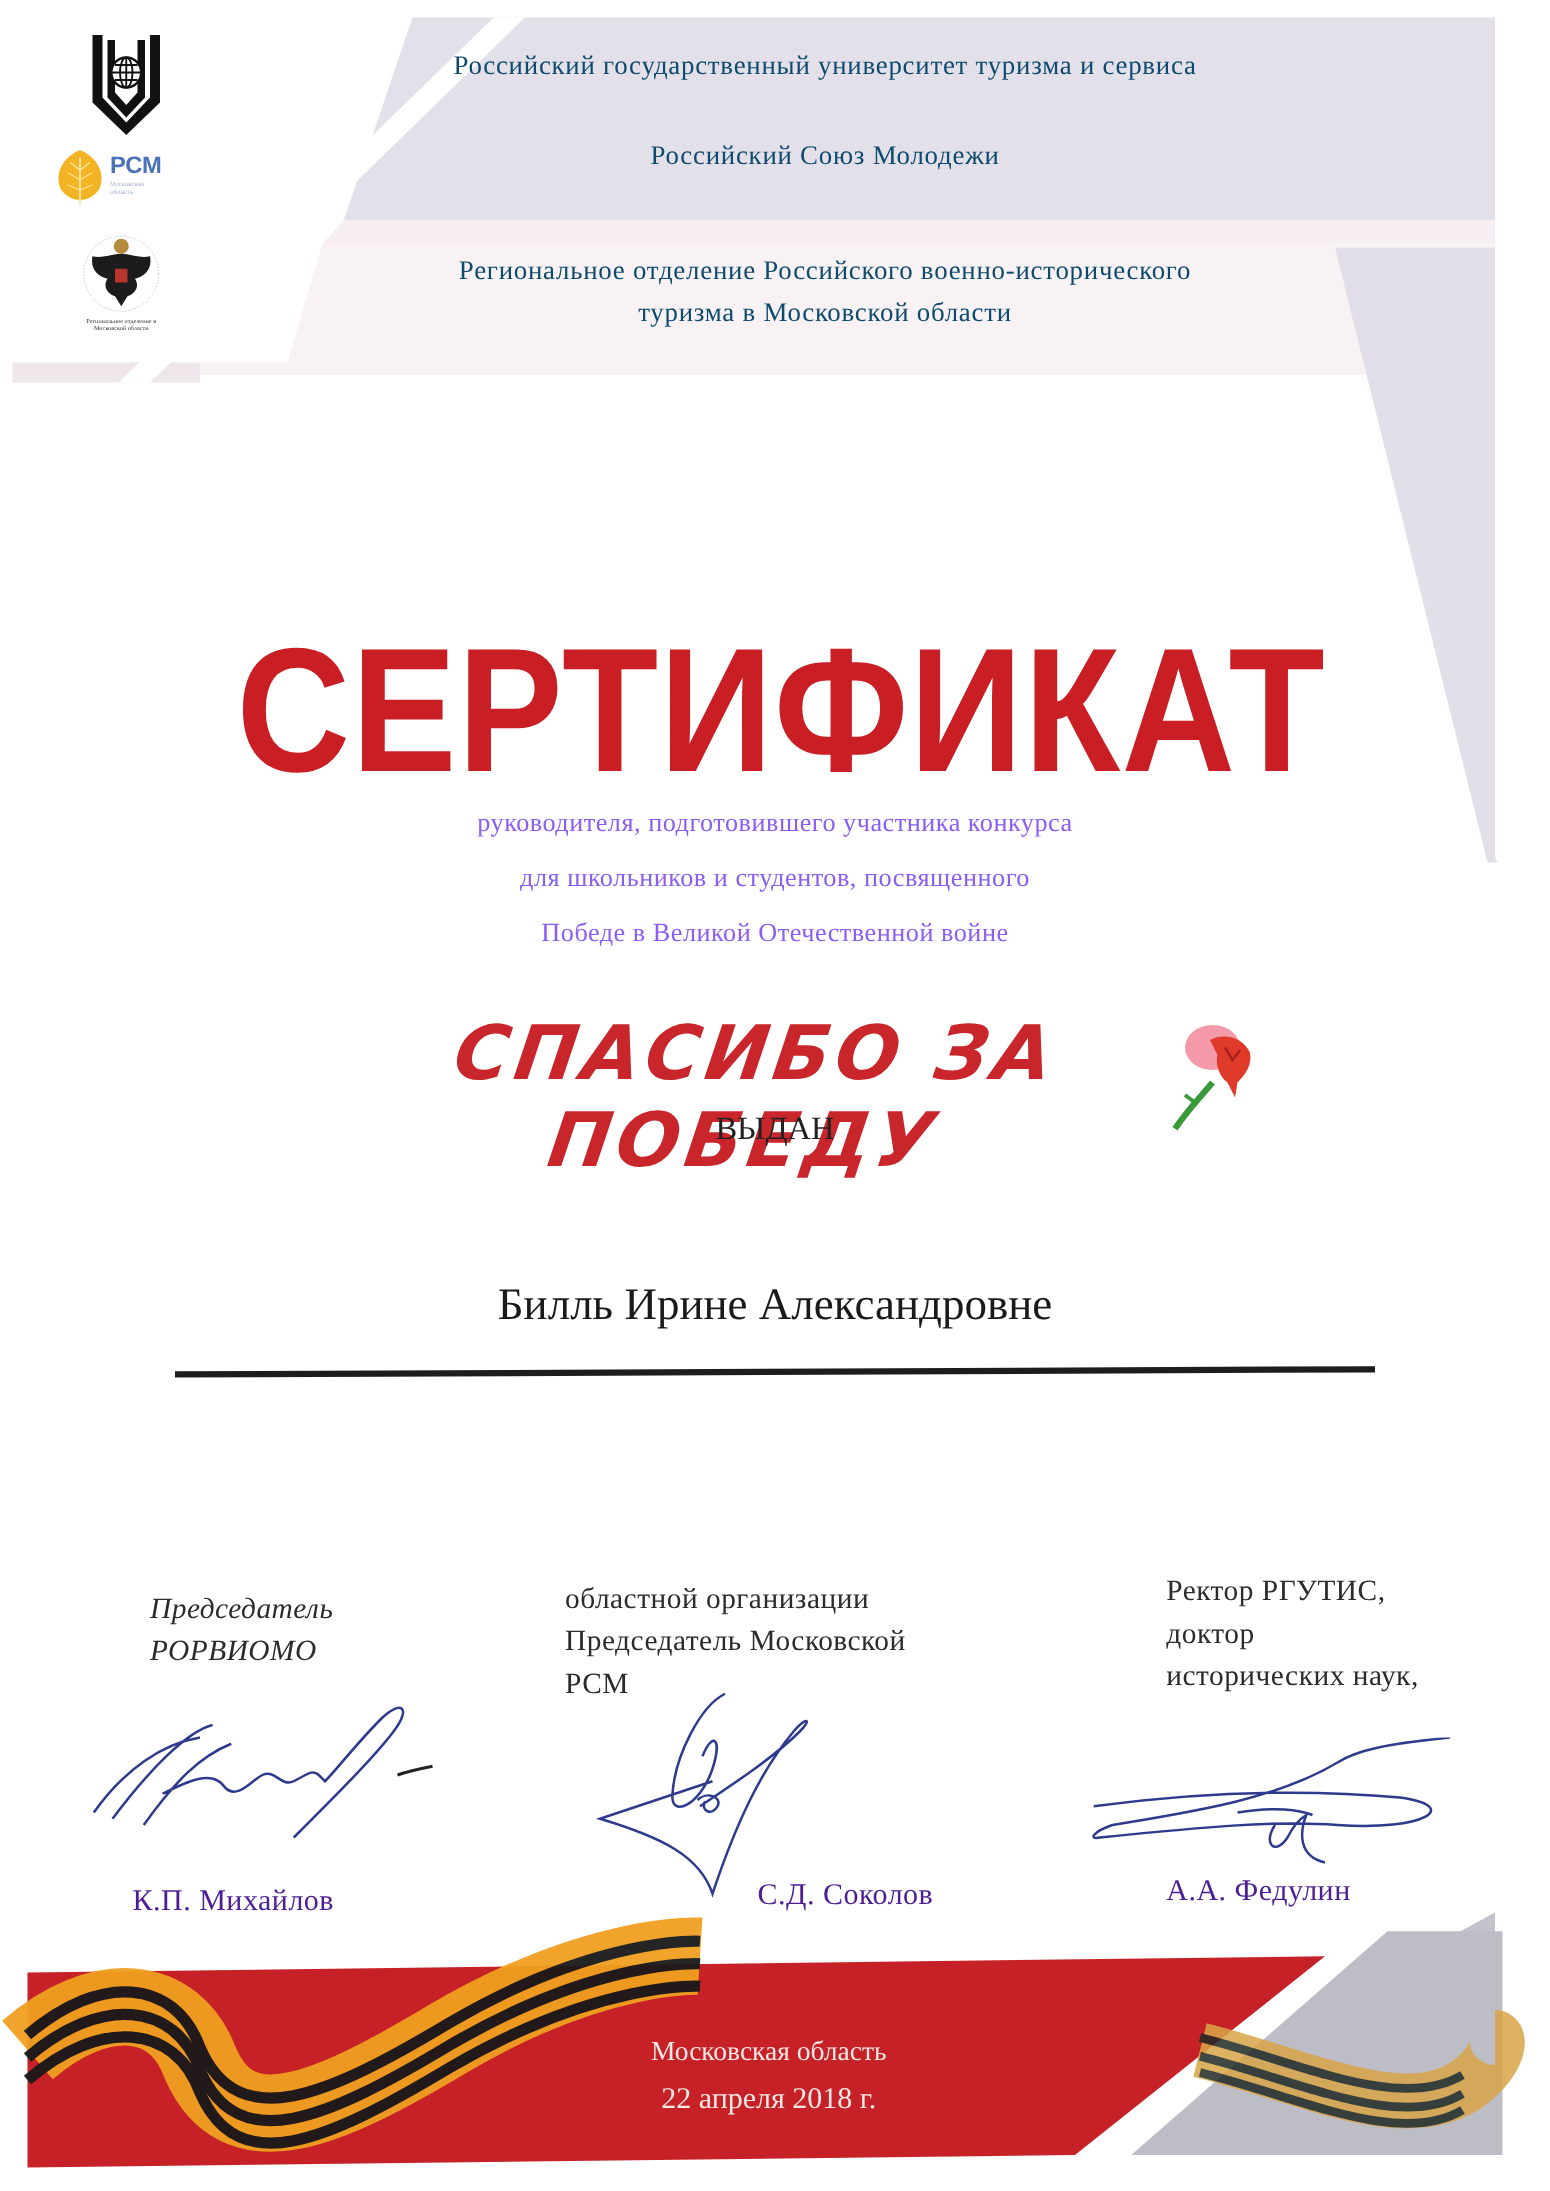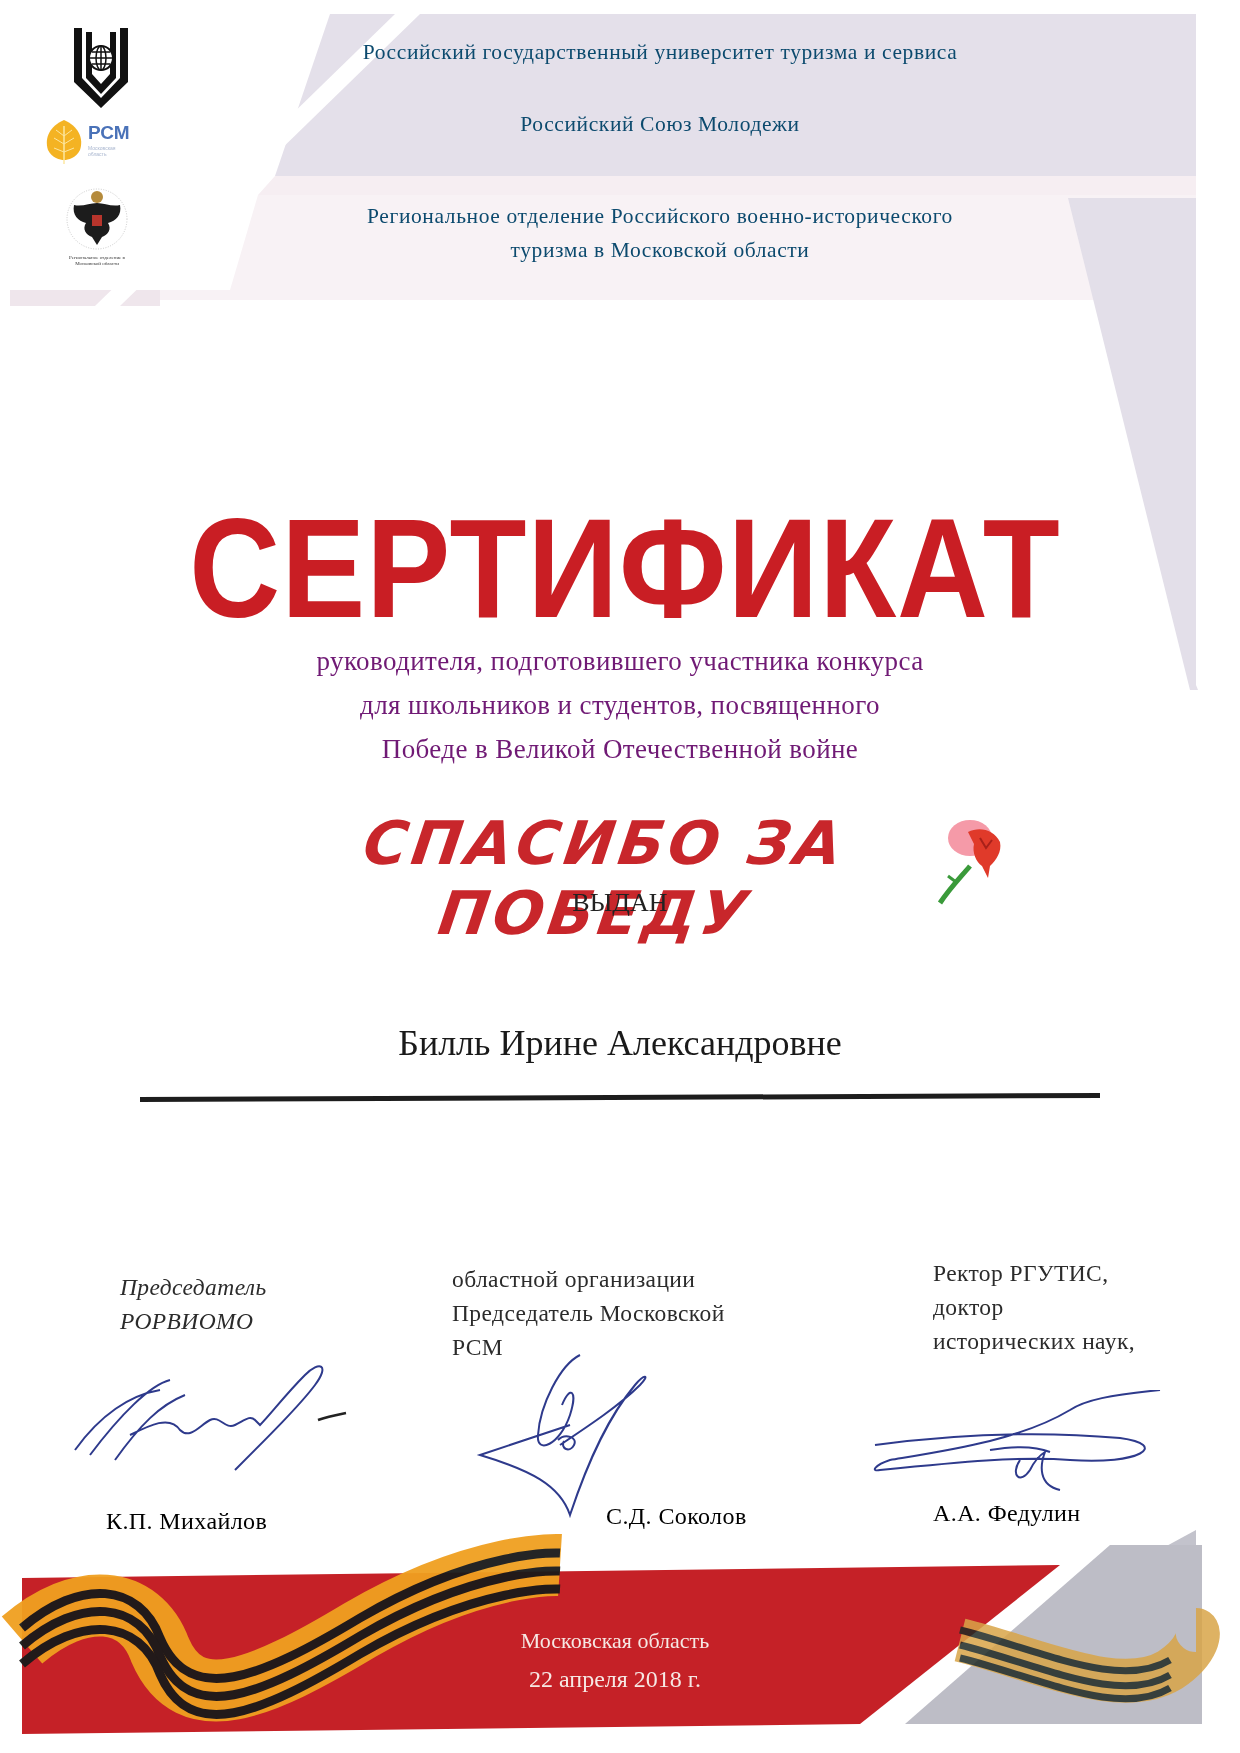--- a/index.html
+++ b/index.html
@@ -7,33 +7,33 @@
          font-family: "Liberation Serif", "DejaVu Serif", serif; color: #222; }
   .bg-layer { position: absolute; left: 0; top: 0; width: 1240px; height: 1753px; }
   .abs { position: absolute; }
   .header-line { position: absolute; left: 280px; width: 760px; text-align: center;
                  font-size: 21.5px; letter-spacing: 0.6px; color: #0c4a6e; }
   .cert-title { position: absolute; left: 150px; top: 490px; width: 950px; text-align: center;
                 font-family: "Liberation Sans", "DejaVu Sans", sans-serif; font-weight: bold;
                 font-size: 126px; line-height: 140px; color: #c91e24; letter-spacing: 1px;
                 transform: scaleY(1.12); transform-origin: center top; }
   .subtitle { position: absolute; left: 180px; width: 880px; text-align: center;
-              font-size: 27px; color: #701a75; letter-spacing: 0.4px; }
+              font-size: 21px; color: #8b5cf6; letter-spacing: 0.4px; }
   .slogan { position: absolute; left: 220px; top: 808px; width: 760px; text-align: center;
             font-family: "DejaVu Sans", sans-serif; font-weight: bold; font-style: italic;
             font-size: 60px; line-height: 70px; color: #c8262b; letter-spacing: 4px;
             transform: skewX(-8deg); }
   .issued { position: absolute; left: 400px; top: 888px; width: 440px; text-align: center;
             font-size: 26px; color: #222; }
   .recipient { position: absolute; left: 200px; top: 1022px; width: 840px; text-align: center;
                font-size: 36px; color: #1a1a1a; }
   .rule { position: absolute; left: 140px; top: 1095px; width: 960px; height: 5px; background: #1d1d1d;
           transform: rotate(-0.25deg); }
   .sig-text { font-size: 23.5px; line-height: 34px; color: #2b2b2b; letter-spacing: 0.4px; }
-  .sig-name { font-size: 24px; color: #000000; letter-spacing: 0.4px; }
+  .sig-name { font-size: 24px; color: #4c1d95; letter-spacing: 0.4px; }
   .footer-text { position: absolute; left: 450px; width: 330px; text-align: center;
                  color: #f6e8e4; font-size: 22px; line-height: 38px; }
   .footer-text .date { font-size: 24px; }
 </style>
 </head>
 <body>
 
 <svg class="bg-layer" viewBox="0 0 1240 1753" xmlns="http://www.w3.org/2000/svg">
   <defs>
     <linearGradient id="ribbonL" x1="0" y1="0" x2="1" y2="0">

